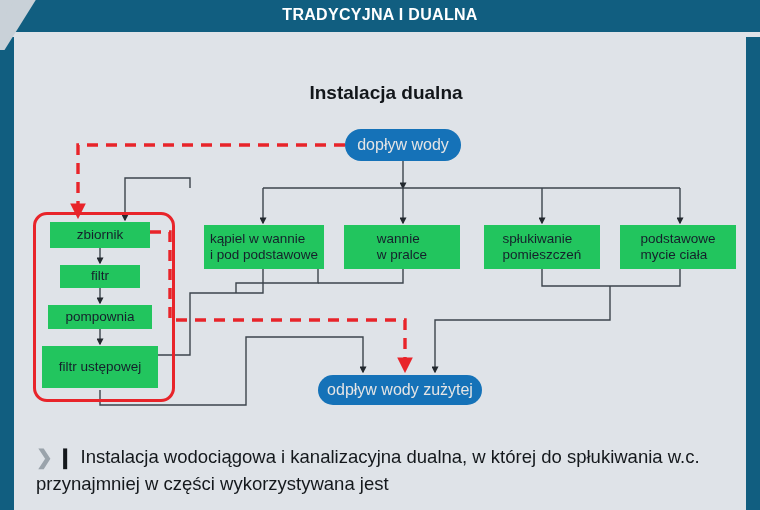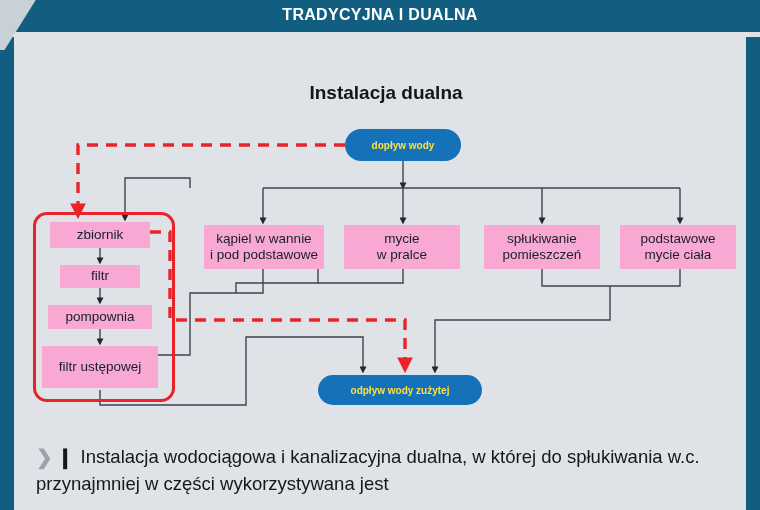--- a/index.html
+++ b/index.html
@@ -102,40 +102,40 @@
     left: 0; top: 0;
     width: 760px; height: 510px;
     z-index: 2;
     pointer-events: none;
   }
 
   
   .pill {
     position: absolute;
     background: #1572b8;
-    color: #fde047;
-    font-weight: bold;
-    font-size: 10px;
+    color: #e5e5e5;
+    font-weight: normal;
+    font-size: 16px;
     border-radius: 20px;
     display: flex;
     align-items: center;
     justify-content: center;
     text-align: center;
     z-index: 3;
     box-sizing: border-box;
   }
   .box {
     position: absolute;
-    background: #f9a8d4;
+    background: #22c55e;
     color: #15202b;
     font-size: 13.5px;
     display: flex;
     align-items: center;
     justify-content: center;
-    text-align: center;
+    text-align: left;
     line-height: 1.22;
     z-index: 3;
     box-sizing: border-box;
   }
   #node-inflow   { left: 345px; top: 129px; width: 116px; height: 32px; }
   #node-outflow  { left: 318px; top: 375px; width: 164px; height: 30px; }
 
   #node-zbiornik   { left: 50px;  top: 222px; width: 100px; height: 26px; }
   #node-filtr      { left: 60px;  top: 265px; width: 80px;  height: 23px; }
   #node-pompownia  { left: 48px;  top: 305px; width: 104px; height: 24px; }
@@ -265,21 +265,21 @@
 
   <div id="node-kapiel" class="box">
     <div>
       <div>kąpiel w wannie</div>
       <div>i pod podstawowe</div>
     </div>
   </div>
 
   <div id="node-pranie" class="box">
     <div>
-      <div>mycie</div>
+      <div>wannie</div>
       <div>w pralce</div>
     </div>
   </div>
 
   <div id="node-sprzatanie" class="box">
     <div>
       <div>spłukiwanie</div>
       <div>pomieszczeń</div>
     </div>
   </div>

